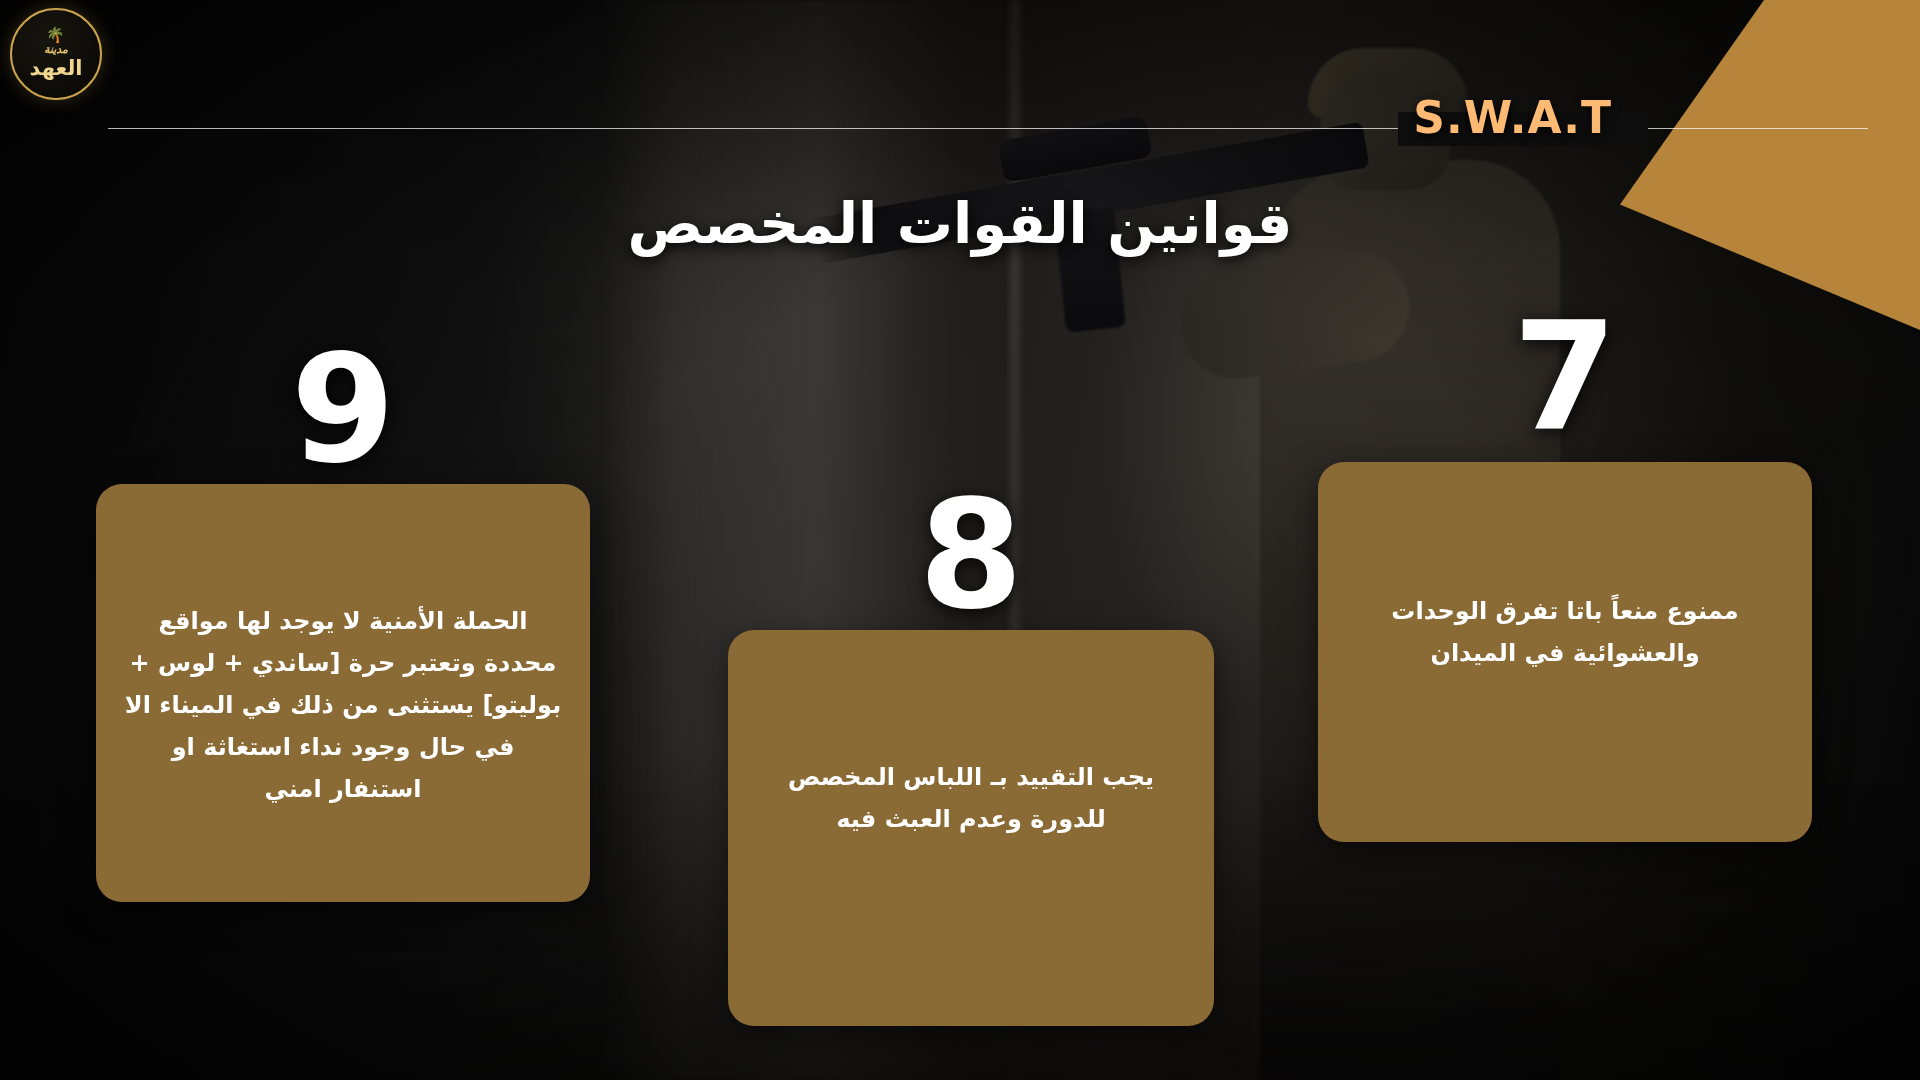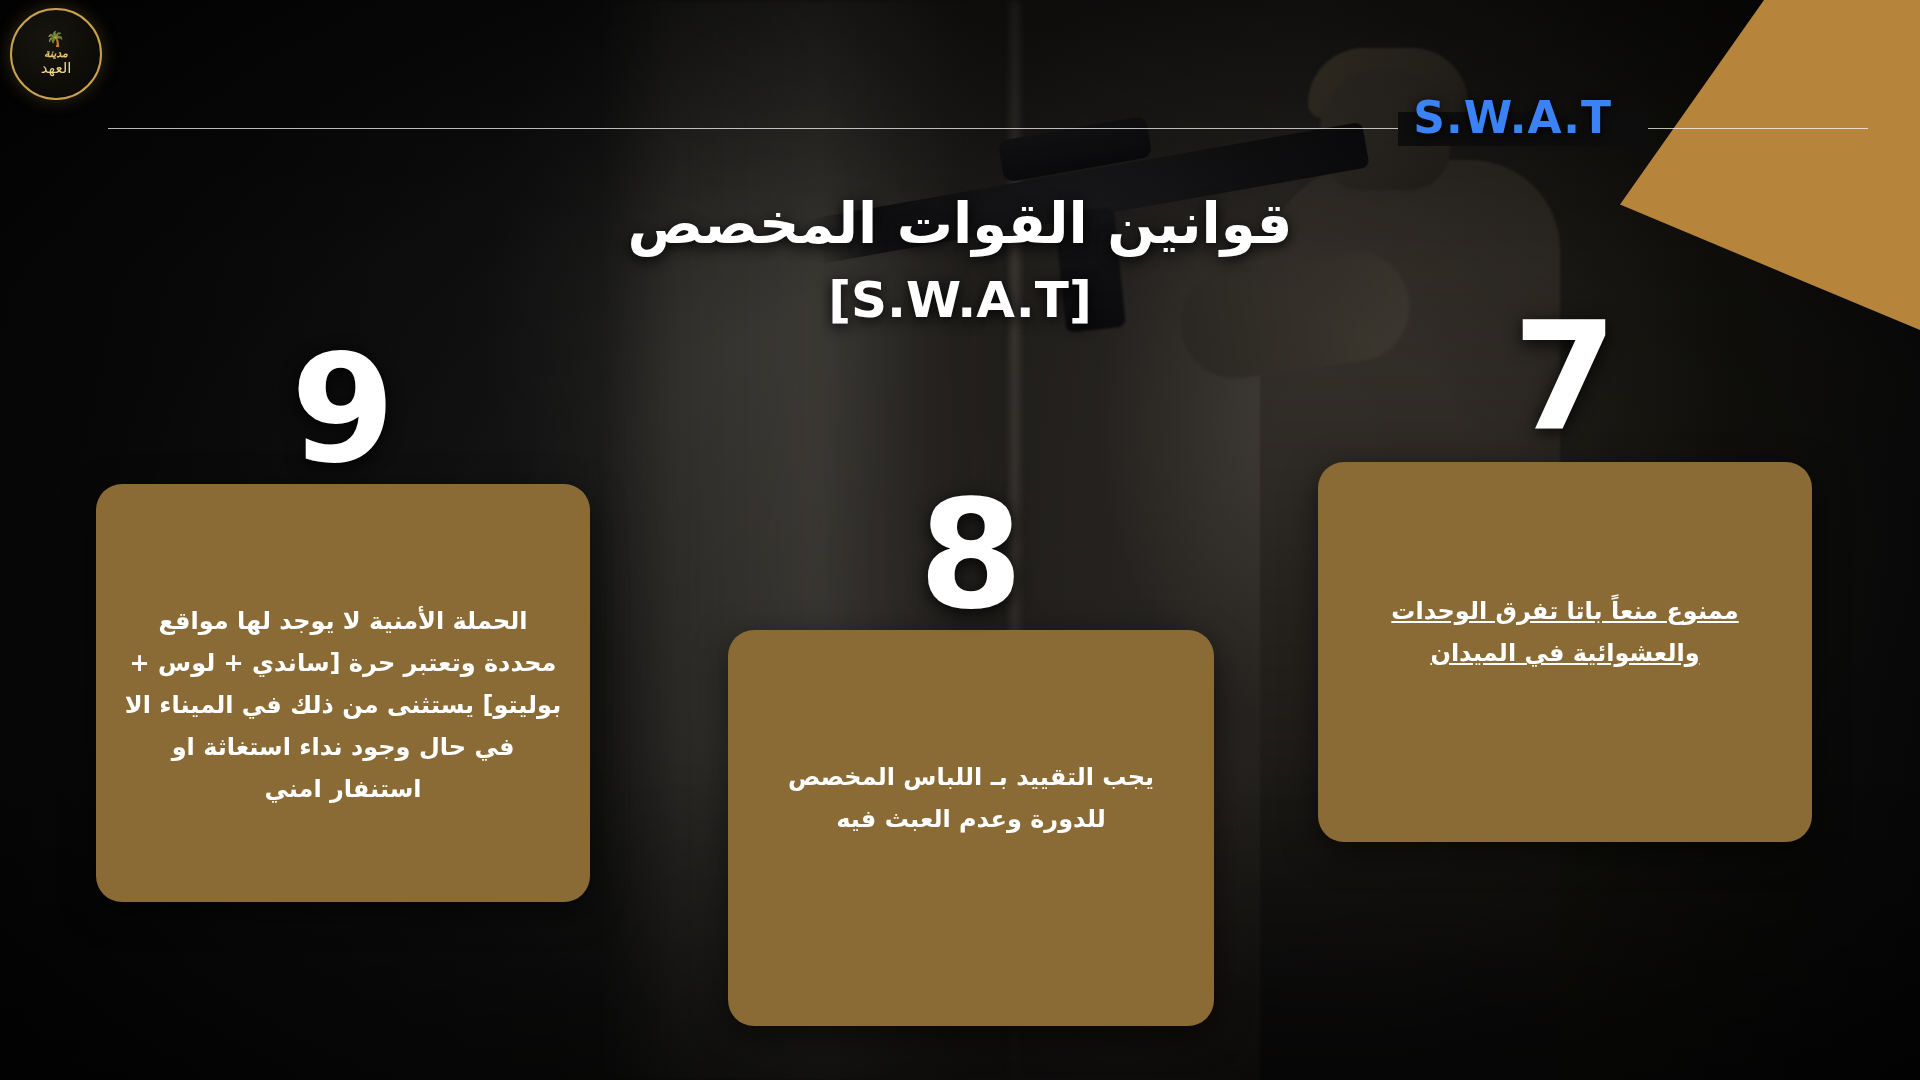--- a/index.html
+++ b/index.html
@@ -117,34 +117,34 @@
     align-items:center; justify-content:center;
     box-shadow:0 0 18px rgba(201,162,75,0.25);
   }
   .logo-palm {
     font-size:15px; color:#d9b65e; line-height:1; margin-bottom:1px;
   }
   .logo-l1 {
     font-size:11px; color:#e2c372; font-weight:bold; letter-spacing:0.5px; line-height:1.1;font-style:italic;
   }
   .logo-l2 {
-    font-size:15px; color:#f0d68f; font-weight:normal; line-height:1.1;
+    font-size:21px; color:#f0d68f; font-weight:bold; line-height:1.1;
   }
 
   
   .header-rule {
     position:absolute;
     left:108px; right:52px; top:128px;
     height:1px;
     background:rgba(255,255,255,0.72);
   }
   .swat-label {
     position:absolute;
     right:290px; top:92px;
-    color:#3b82f6;
+    color:#fdba74;
     font-size:44px;
     font-weight:bold;
     letter-spacing:1px;
     direction:ltr;
     background:transparent;
     padding:0 18px;
     text-shadow:0 2px 10px rgba(0,0,0,0.9);
   }
   .swat-label-mask {
     position:absolute;
@@ -217,21 +217,21 @@
   
   #card-9 { left:96px; top:484px; width:494px; height:418px; }
   #num-9 { top:-150px; }
   
   #card-8 { left:728px; top:630px; width:486px; height:396px; }
   #num-8 { top:-150px; }
   #card-8 .card-text { margin-top:-60px; }
   
   #card-7 { left:1318px; top:462px; width:494px; height:380px; }
   #num-7 { top:-160px; }
-  #card-7 .card-text { margin-top:-40px;text-decoration:underline; }
+  #card-7 .card-text { margin-top:-40px; }
 </style>
 </head>
 <body>
 
 <div class="slide">
 
   <div class="bg-photo"></div>
   <div class="bg-door"></div>
   <div class="bg-wall-edge"></div>
 
@@ -254,21 +254,20 @@
     <div class="logo-l1">مدينة</div>
     <div class="logo-l2">العهد</div>
   </div>
 
   <div class="header-rule"></div>
   <div class="swat-label-mask"></div>
   <div class="swat-label" style="z-index:2;">S.W.A.T</div>
 
   <div class="title-block">
     <div class="title-ar">قوانين القوات المخصص</div>
-    <div class="title-en">[S.W.A.T]</div>
   </div>
 
   <div class="card" id="card-9">
     <div class="card-num" id="num-9">9</div>
     <div class="card-inner">
       <div class="card-text">الحملة الأمنية لا يوجد لها مواقع محددة وتعتبر حرة [ساندي + لوس + بوليتو] يستثنى من ذلك في الميناء الا في حال وجود نداء استغاثة او استنفار امني</div>
     </div>
   </div>
 
   <div class="card" id="card-8">

